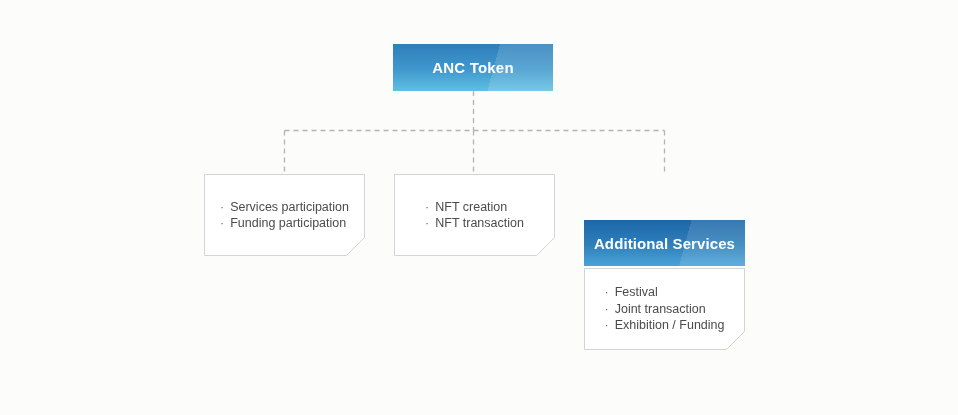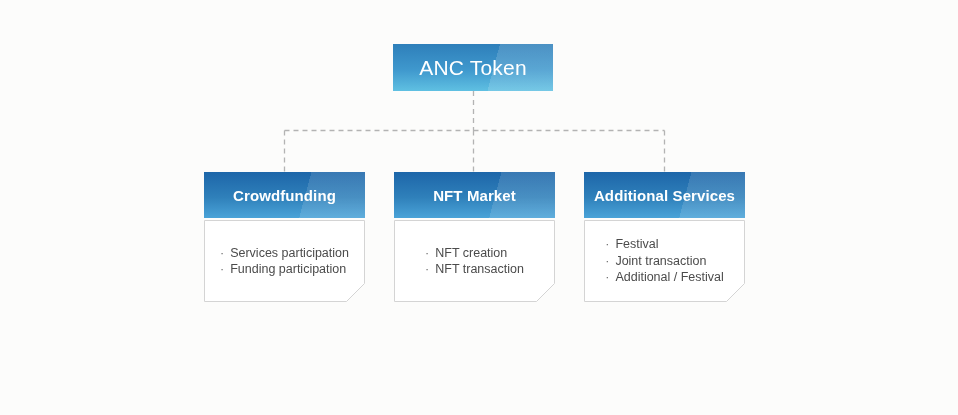--- a/index.html
+++ b/index.html
@@ -25,41 +25,41 @@
     overflow: hidden;
   }
   .root-box::after {
     content: '';
     position: absolute; inset: 0;
     background: linear-gradient(105deg, rgba(255,255,255,0) 62%, rgba(255,255,255,0.14) 62%);
     pointer-events: none;
   }
   .root-title {
     color: #ffffff;
-    font-size: 21px;
-    font-weight: normal;
+    font-size: 15px;
+    font-weight: bold;
     letter-spacing: 0.2px;
     position: relative; z-index: 1;
   }
   
   .connector-svg {
     position: absolute; left: 0; top: 0;
     width: 958px; height: 415px;
     pointer-events: none;
   }
   
   .card {
     position: absolute;
     top: 172px;
     width: 161px;
     height: 130px;
   }
   .card.c0 { left: 204px; }
   .card.c1 { left: 394px; }
-  .card.c2 { left: 584px; }
+  .card.c2 { left: 584px; margin-top: 48px; }
   .card-header {
     position: relative;
     width: 100%; height: 46px;
     background: linear-gradient(180deg, #1d66a9 0%, #2f80ba 55%, #4aa3d8 100%);
     display: flex; align-items: center; justify-content: center;
     overflow: hidden;
   }
   .card-header::after {
     content: '';
     position: absolute; inset: 0;
@@ -109,46 +109,40 @@
 
   <svg class="connector-svg" viewBox="0 0 958 415" xmlns="http://www.w3.org/2000/svg" aria-hidden="true">
     <path d="M473.5 91 L473.5 130.5 M284.5 130.5 L664.5 130.5 M284.5 130.5 L284.5 172 M473.5 130.5 L473.5 172 M664.5 130.5 L664.5 172" fill="none" stroke="#b3b3b3" stroke-width="1.3" stroke-dasharray="5 4"></path>
   </svg>
 
   <div class="root-box">
     <span class="root-title">ANC Token</span>
   </div>
 
   <div class="card c0">
-    <div class="card-header">
-      <span class="card-title">Crowdfunding</span>
-    </div>
     <div class="card-body">
       <svg class="body-shape" viewBox="0 0 161 82" preserveAspectRatio="none" xmlns="http://www.w3.org/2000/svg" aria-hidden="true">
         <path d="M0.5 0.5 H160.5 V63.5 L142.5 81.5 H0.5 Z" fill="#ffffff" stroke="#d4d4d4" stroke-width="1"></path>
       </svg>
       <div class="card-items">
         <div class="items-block">
             <div class="card-item">
               <span class="bullet">·</span>
               <span class="item-text">Services participation</span>
             </div>
             <div class="card-item">
               <span class="bullet">·</span>
               <span class="item-text">Funding participation</span>
             </div>
           </div>
       </div>
     </div>
   </div>
 
   <div class="card c1">
-    <div class="card-header">
-      <span class="card-title">NFT Market</span>
-    </div>
     <div class="card-body">
       <svg class="body-shape" viewBox="0 0 161 82" preserveAspectRatio="none" xmlns="http://www.w3.org/2000/svg" aria-hidden="true">
         <path d="M0.5 0.5 H160.5 V63.5 L142.5 81.5 H0.5 Z" fill="#ffffff" stroke="#d4d4d4" stroke-width="1"></path>
       </svg>
       <div class="card-items">
         <div class="items-block">
             <div class="card-item">
               <span class="bullet">·</span>
               <span class="item-text">NFT creation</span>
             </div>
@@ -174,20 +168,20 @@
             <div class="card-item">
               <span class="bullet">·</span>
               <span class="item-text">Festival</span>
             </div>
             <div class="card-item">
               <span class="bullet">·</span>
               <span class="item-text">Joint transaction</span>
             </div>
             <div class="card-item">
               <span class="bullet">·</span>
-              <span class="item-text">Additional / Festival</span>
+              <span class="item-text">Exhibition / Funding</span>
             </div>
           </div>
       </div>
     </div>
   </div>
 
 </div>
 
 </body></html>

